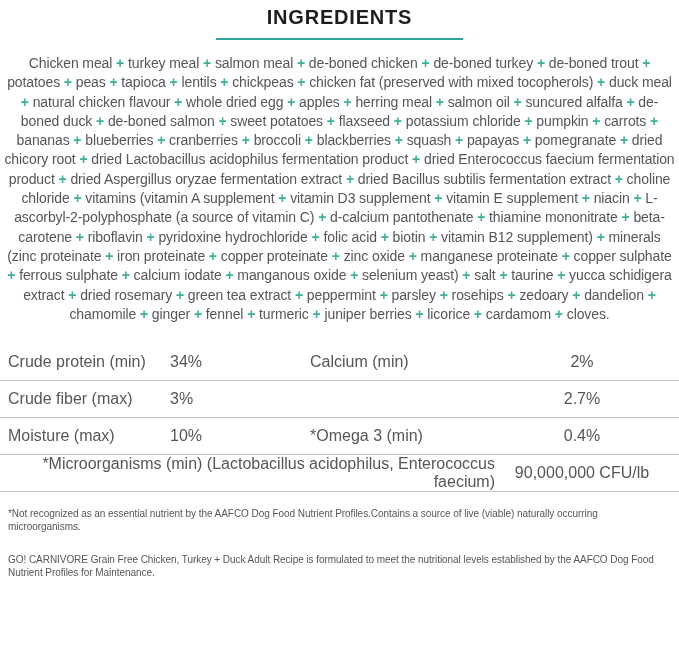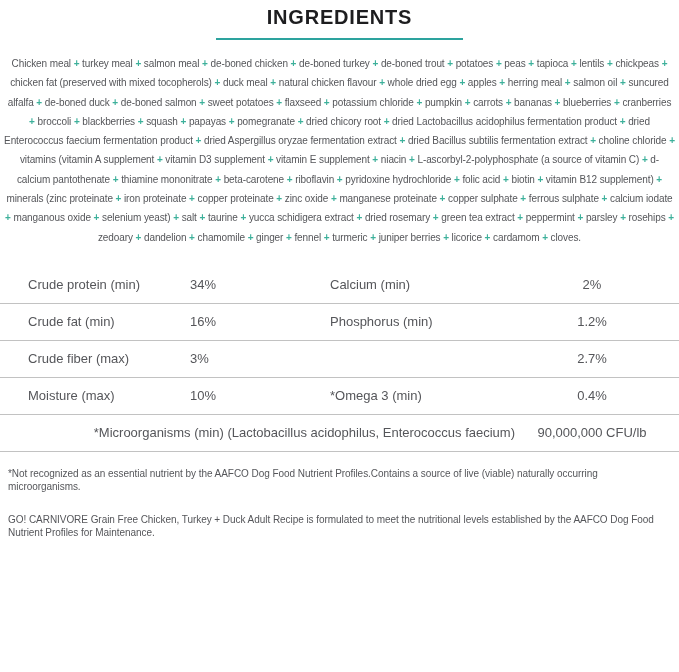--- a/index.html
+++ b/index.html
@@ -30,21 +30,21 @@
     width: 247px;
     height: 2px;
     margin: 9px auto 0 auto;
     background: #2da39e;
   }
   
   .ingredients {
     margin: 14px 0 0 0;
     padding: 0 4px;
     text-align: center;
-    font-size: 10px;
+    font-size: 14px;
     line-height: 19.3px;
     letter-spacing: -0.1px;
     color: #55565a;
   }
   .ingredients .plus {
     color: #3cb09a;
     font-weight: bold;
   }
   
   .ga-title {
@@ -58,23 +58,22 @@
   .analysis-table {
     margin-top: 20px;
     width: 679px;
   }
   .analysis-row {
     display: grid;
     grid-template-columns: 170px 140px 185px 1fr;
     align-items: center;
     height: 36px;
     border-bottom: 1px solid #c2c2c2;
-    font-size: 13px;
+    font-size: 16px;
     color: #55565a;
-    padding-left: 20px;
   }
   .analysis-row .label1 { padding-left: 8px; grid-column: 1; text-align: left; }
   .analysis-row .value1 { grid-column: 2; text-align: left; }
   .analysis-row .label2 { grid-column: 3; text-align: left; }
   .analysis-row .value2 { grid-column: 4; text-align: center; padding-right: 10px; }
   .analysis-row .label-full { grid-column: 1 / 4; padding-left: 8px; text-align: right; }
   
   .footnote {
     margin: 0;
     padding: 0 8px;
@@ -99,26 +98,20 @@
 
 
   <div class="analysis-table" id="analysis-table">
       <div class="analysis-row">
         <div class="label1">Crude protein (min)</div>
         <div class="value1">34%</div>
         <div class="label2">Calcium (min)</div>
         <div class="value2">2%</div>
       </div>
       <div class="analysis-row">
-        <div class="label1">Crude fat (min)</div>
-        <div class="value1">16%</div>
-        <div class="label2">Phosphorus (min)</div>
-        <div class="value2">1.2%</div>
-      </div>
-      <div class="analysis-row">
         <div class="label1">Crude fiber (max)</div>
         <div class="value1">3%</div>
         <div class="value2">2.7%</div>
       </div>
       <div class="analysis-row">
         <div class="label1">Moisture (max)</div>
         <div class="value1">10%</div>
         <div class="label2">*Omega 3 (min)</div>
         <div class="value2">0.4%</div>
       </div>

